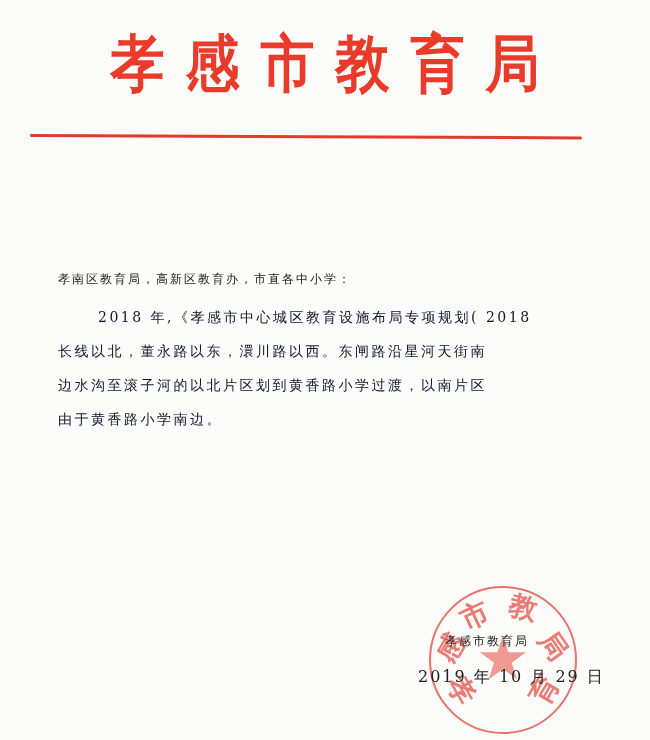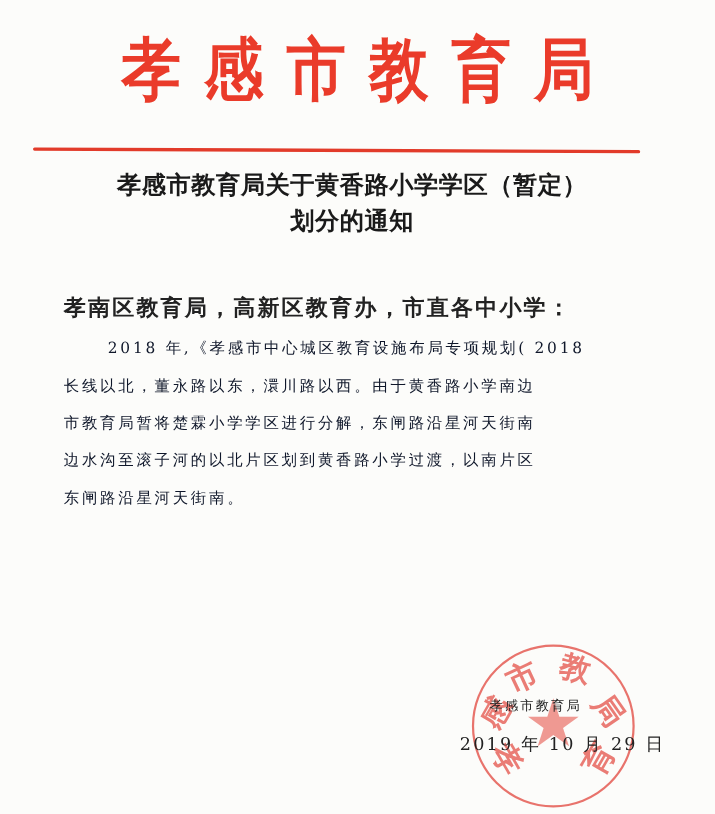--- a/index.html
+++ b/index.html
@@ -65,26 +65,25 @@
       letter-spacing: 0.5px;
     }
     .doc-title .title-line {
       display: block;
       white-space: nowrap;
     }
     .salutation {
       position: absolute;
       left: 58px;
       top: 268px;
-      font-size: 20px;
+      font-size: 12px;
       line-height: 22px;
       letter-spacing: 2px;
       color: #222;
       white-space: nowrap;
-      font-weight: bold;
     }
     .body-text {
       position: absolute;
       left: 58px;
       top: 300px;
       width: 540px;
       font-size: 14px;
       color: #0f172a;
     }
     .body-line {
@@ -157,33 +156,28 @@
     <span class="letterhead-char">孝</span>
     <span class="letterhead-char">感</span>
     <span class="letterhead-char">市</span>
     <span class="letterhead-char">教</span>
     <span class="letterhead-char">育</span>
     <span class="letterhead-char">局</span>
   </div>
 
   <div class="red-rule"></div>
 
-  <div class="doc-title">
-    <span class="title-line">孝感市教育局关于黄香路小学学区（暂定）</span>
-    <span class="title-line">划分的通知</span>
-  </div>
 
   <div class="salutation">孝南区教育局，高新区教育办，市直各中小学：</div>
 
   <div class="body-text">
     <span class="body-line indent">2018 年,《孝感市中心城区教育设施布局专项规划( 2018</span>
-    <span class="body-line">长线以北，董永路以东，澴川路以西。由于黄香路小学南边</span>
-    <span class="body-line">市教育局暂将楚霖小学学区进行分解，东闸路沿星河天街南</span>
+    <span class="body-line">长线以北，董永路以东，澴川路以西。东闸路沿星河天街南</span>
     <span class="body-line">边水沟至滚子河的以北片区划到黄香路小学过渡，以南片区</span>
-    <span class="body-line">东闸路沿星河天街南。</span>
+    <span class="body-line">由于黄香路小学南边。</span>
   </div>
 
   <div class="stamp">
     <span class="stamp-char" style="left:30px; top:14px; transform:rotate(-25deg);">市</span>
     <span class="stamp-char" style="left:78px; top:6px; transform:rotate(15deg);">教</span>
     <span class="stamp-char" style="left:108px; top:44px; transform:rotate(55deg);">局</span>
     <span class="stamp-char" style="left:100px; top:88px; transform:rotate(-60deg);">育</span>
     <span class="stamp-char" style="left:16px; top:88px; transform:rotate(60deg);">孝</span>
     <span class="stamp-char" style="left:6px; top:46px; transform:rotate(-60deg);">感</span>
     <span class="stamp-star">★</span>

